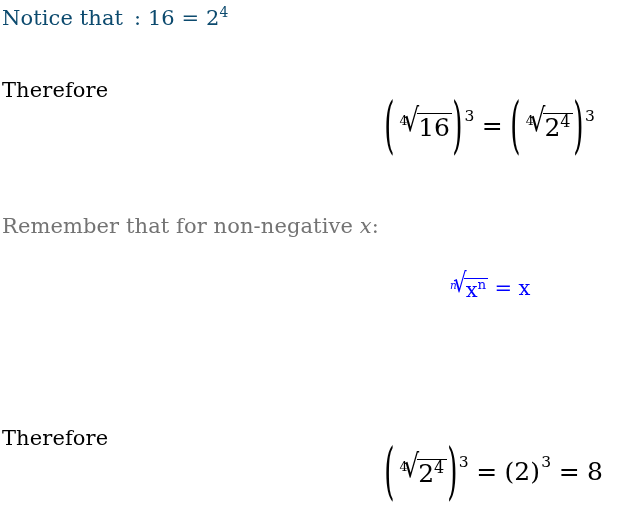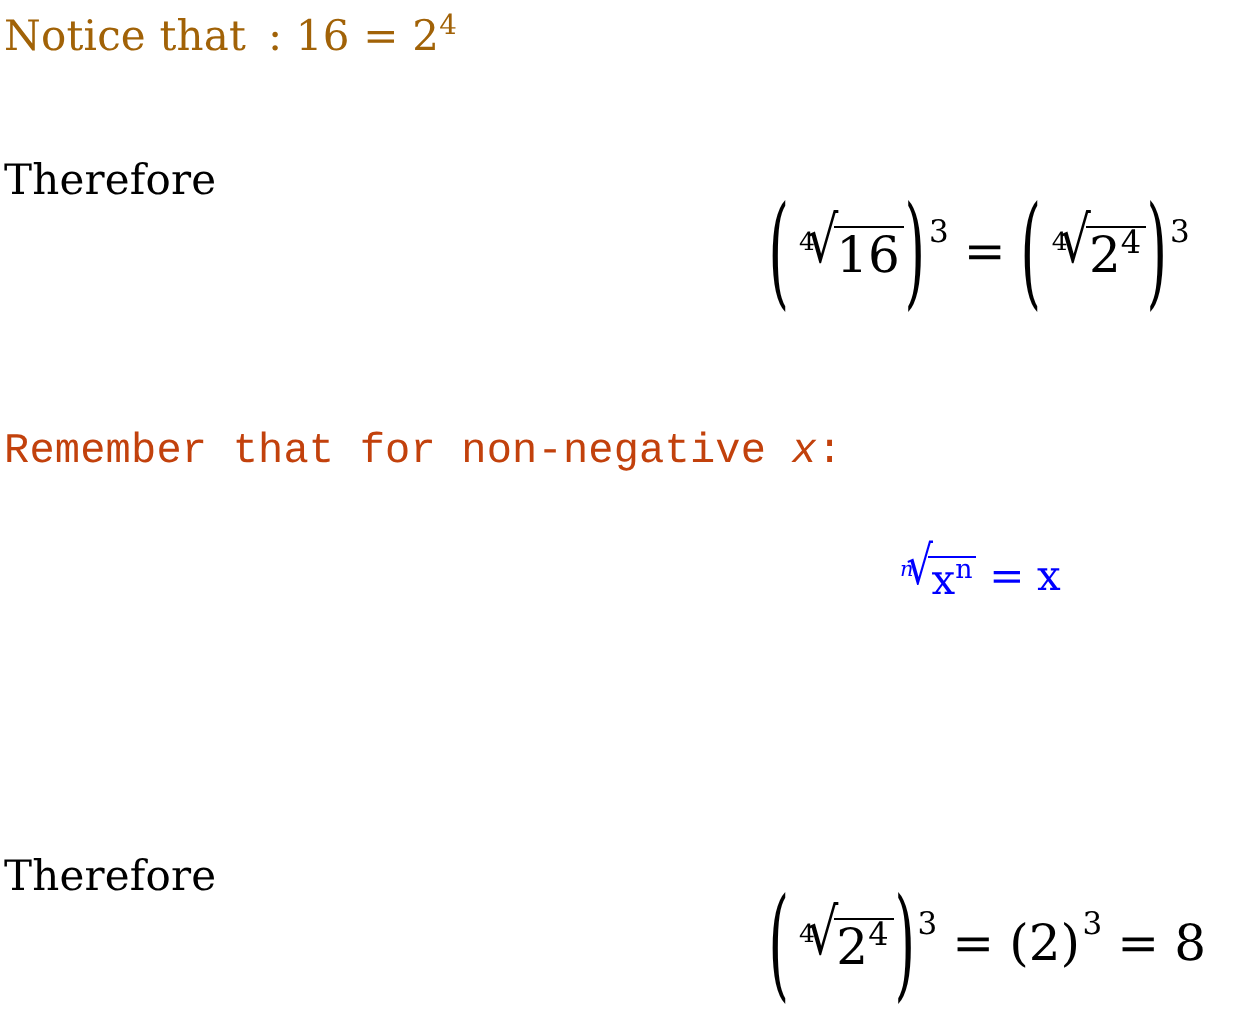--- a/index.html
+++ b/index.html
@@ -17,22 +17,22 @@
   }
 
   .abs { position: absolute; white-space: nowrap; }
 
   
   .prose {
     font-size: 21px;
     line-height: 1;
     letter-spacing: 0.1px;
   }
-  .prose.red  { color: #a16207; text-align: right; }
-  .prose.blue { color: #c2410c; font-family: Liberation Mono, monospace; }
+  .prose.red  { color: #0c4a6e; text-align: right; }
+  .prose.blue { color: #737373; }
   .prose .mi { font-style: italic; }
   .prose .mn { font-style: normal; }
   .prose .sup {
     font-size: 0.66em;
     vertical-align: super;
     line-height: 0;
   }
   .sp-thin { letter-spacing: 0; padding: 0 0.10em; }
 
   

